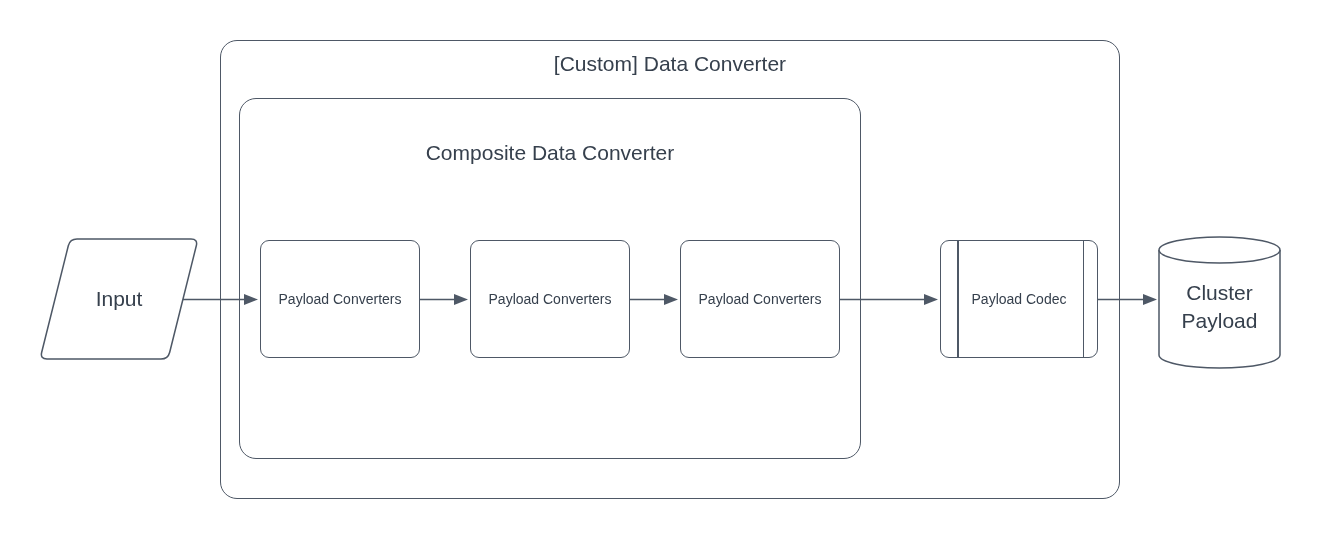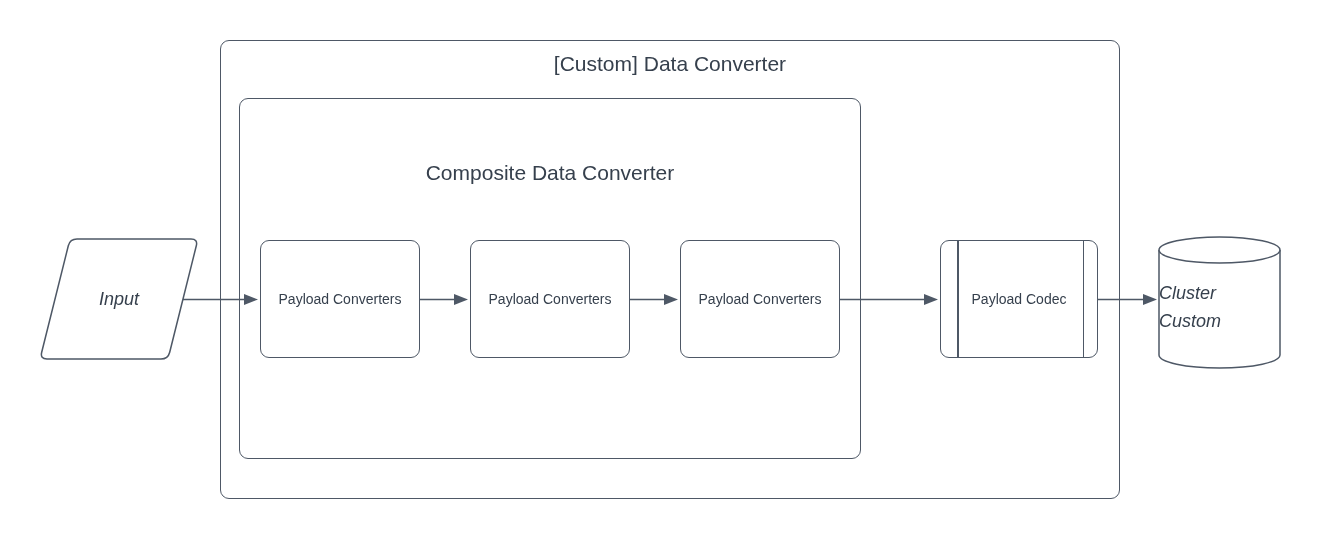--- a/index.html
+++ b/index.html
@@ -13,21 +13,21 @@
     width:1320px;height:540px;
     background:var(--bg);
     font-family:"Liberation Sans", sans-serif;
     color:var(--text);
     overflow:hidden;
   }
   .svg-layer{position:absolute;left:0;top:0;z-index:0;}
   .group-box{
     position:absolute;
     border:1.5px solid var(--stroke);
-    border-radius:9px;
+    border-radius:17px;
     background:transparent;
     z-index:1;
     box-sizing:border-box;
   }
   .group-label{
     position:absolute;
     left:0;width:100%;
     text-align:center;
     font-size:21px;
     line-height:27px;
@@ -51,25 +51,24 @@
     position:absolute;
     top:0;bottom:0;
     width:1.5px;
     background:var(--stroke);
   }
   .shape-label{
     position:absolute;
     display:flex;
     align-items:center;
     justify-content:center;
-    text-align:left;
-    font-size:18px;
+    text-align:center;
+    font-size:21px;
     line-height:28px;
     z-index:2;
-    font-style:italic;
   }
 </style>
 </head>
 <body>
 
 <div class="canvas">
 
   <svg class="svg-layer" width="1320" height="540" viewBox="0 0 1320 540">
 
     <path d="M 68.3 245.8 Q 70 239 77 239 L 191 239 Q 198 239 196.3 245.8
@@ -102,36 +101,36 @@
         <polygon points="1157,299.5 1143,294 1143,305" stroke="none"></polygon>
       </g>
     </g>
   </svg>
 
   <div class="group-box" style="left:220px;top:40px;width:900px;height:459px;">
     <div class="group-label" style="top:9px;">[Custom] Data Converter</div>
   </div>
 
   <div class="group-box" style="left:239px;top:98px;width:622px;height:361px;">
-    <div class="group-label" style="top:40px;margin-top:20px;">Composite Data Converter</div>
+    <div class="group-label" style="top:40px;">Composite Data Converter</div>
   </div>
 
   <div class="shape-label" style="left:40px;top:239px;width:158px;height:120px;">Input</div>
 
   <div class="node" style="left:260px;top:240px;width:160px;height:118px;padding:0 6px;">
     <span>Payload Converters</span>
   </div>
   <div class="node" style="left:470px;top:240px;width:160px;height:118px;padding:0 6px;">
     <span>Payload Converters</span>
   </div>
   <div class="node" style="left:680px;top:240px;width:160px;height:118px;padding:0 6px;">
     <span>Payload Converters</span>
   </div>
 
   <div class="node" style="left:940px;top:240px;width:158px;height:118px;padding:8px 24px;">
     <div class="codec-bar" style="left:16px;"></div>
     <div class="codec-bar" style="right:13px;"></div>
     <span>Payload Codec</span>
   </div>
 
-  <div class="shape-label" style="left:1159px;top:246px;width:121px;height:122px;">Cluster Custom</div>
+  <div class="shape-label" style="left:1159px;top:246px;width:121px;height:122px;">Cluster Payload</div>
 
 </div>
 
 </body></html>

